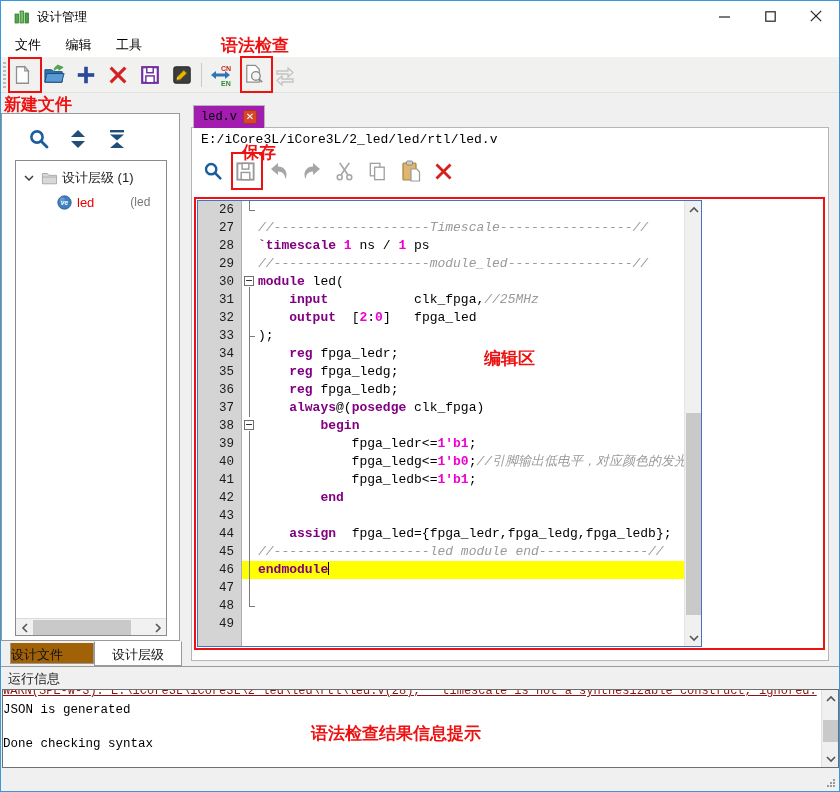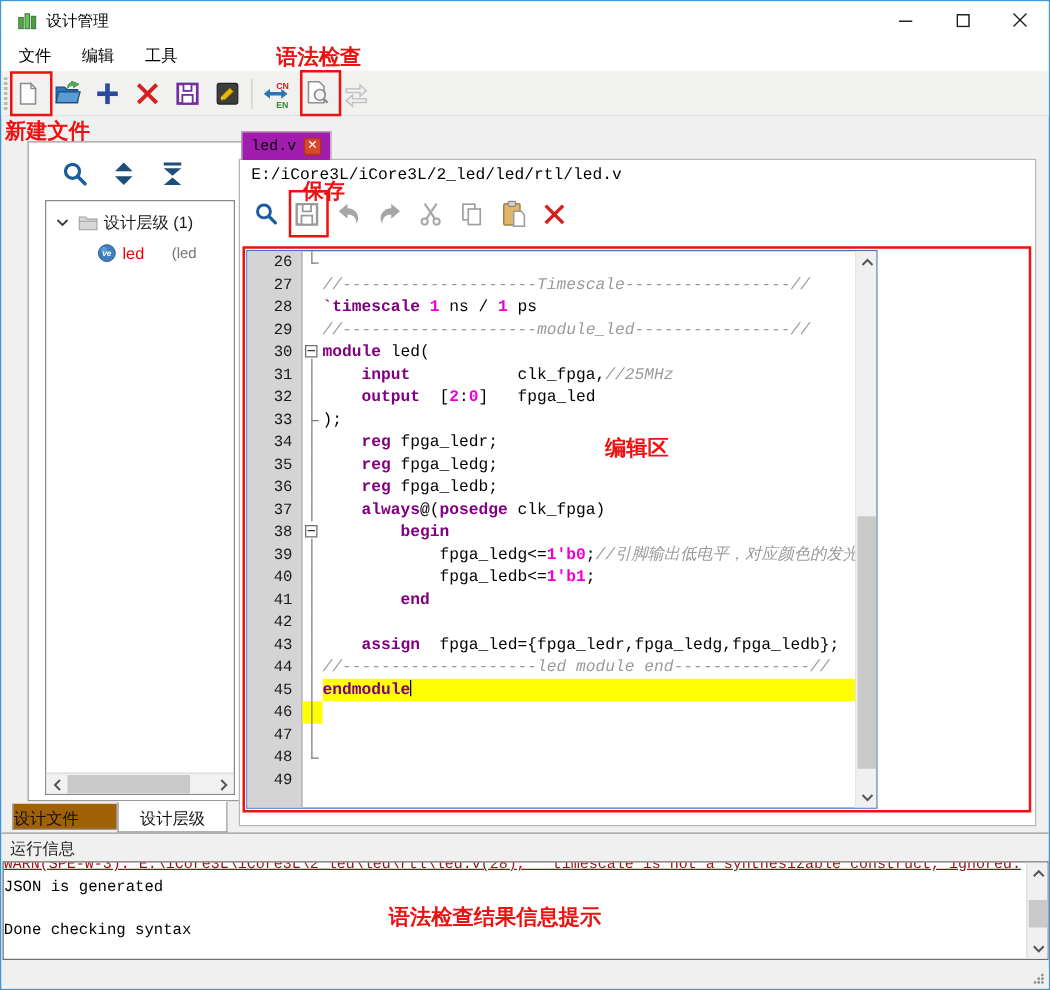--- a/index.html
+++ b/index.html
@@ -19,29 +19,29 @@
   .menubar{position:absolute;left:0;top:30px;width:100%;height:26px;background:#ffffff;}
   .menu-item{display:inline-block;padding:5px 10px 0 10px;font-size:13px;color:#000;}
   .menu-item:first-child{margin-left:4px;}
   
   .toolbar{position:absolute;left:0;top:56px;width:100%;height:36px;background:#f1f1ef;border-bottom:1px solid #e2e2e2;display:flex;align-items:center;}
   .grip-dots{width:6px;height:26px;margin-left:2px;background:
      repeating-linear-gradient(#b9b9b9 0 2px,transparent 2px 4px);width:3px;}
   .tbtn{width:32px;height:32px;display:flex;align-items:center;justify-content:center;}
   .tsep{width:1px;height:24px;background:#c9c9c9;margin:0 3px;}
   
-  .sidebar{position:absolute;left:21px;top:112px;width:179px;height:528px;background:#fff;border:1px solid #9a9a9a;}
+  .sidebar{position:absolute;left:0;top:112px;width:179px;height:528px;background:#fff;border:1px solid #9a9a9a;}
   .side-icons{position:absolute;left:22px;top:10px;display:flex;gap:9px;}
   .sbtn{width:30px;height:30px;display:flex;align-items:center;justify-content:center;}
   .treebox{position:absolute;left:13px;top:46px;width:152px;height:476px;border:1px solid #8a8a8a;background:#fff;overflow:hidden;}
   .tree-row1{position:absolute;left:0px;top:6px;height:22px;width:100%;display:flex;align-items:center;}
   .tree-row2{position:absolute;left:0px;top:30px;height:22px;width:100%;display:flex;align-items:center;}
   .tree-label{font-size:13px;color:#1a1a1a;margin-left:4px;white-space:nowrap;}
   .led-label{font-size:13px;font-weight:normal;color:#ee0000;margin-left:5px;}
-  .led-suffix{font-size:12px;color:#777;margin-left:22px;white-space:nowrap;}
+  .led-suffix{font-size:12px;color:#777;margin-left:36px;white-space:nowrap;}
   .hscroll{position:absolute;left:0;bottom:0;width:100%;height:17px;background:#f1f1f1;border-top:1px solid #dcdcdc;}
   .hs-btn{position:absolute;top:0;width:17px;height:17px;display:flex;align-items:center;justify-content:center;}
   .hs-thumb{position:absolute;left:17px;top:1px;width:98px;height:15px;background:#c9c9c9;}
   
   .side-tab-inactive{position:absolute;left:9px;top:642px;width:84px;height:21px;background:#a16207;border:1px solid #9a9a9a;border-top:none;
      font-size:13px;padding-top:3px;}
   .side-tab-active{position:absolute;left:93px;top:640px;width:88px;height:25px;background:#ffffff;border:1px solid #9a9a9a;border-top:1px solid #fff;
      font-size:13px;text-align:center;padding-top:4px;}
   
   .doc-tab{position:absolute;left:192px;top:104px;height:23px;background:#a21caf;border:1px solid #b6b6b6;border-bottom:none;
@@ -385,20 +385,21 @@
         <div class="cl"><span class="cmt">//--------------------module_led----------------//</span></div>
         <div class="cl"><span class="kw">module</span><span class="pl"> led(</span></div>
         <div class="cl"><span class="pl">    </span><span class="kw">input</span><span class="pl">           clk_fpga,</span><span class="cmt">//25MHz</span></div>
         <div class="cl"><span class="pl">    </span><span class="kw">output</span><span class="pl">  [</span><span class="num">2</span><span class="pl">:</span><span class="num">0</span><span class="pl">]   fpga_led</span></div>
         <div class="cl"><span class="pl">);</span></div>
         <div class="cl"><span class="pl">    </span><span class="kw">reg</span><span class="pl"> fpga_ledr;</span></div>
         <div class="cl"><span class="pl">    </span><span class="kw">reg</span><span class="pl"> fpga_ledg;</span></div>
         <div class="cl"><span class="pl">    </span><span class="kw">reg</span><span class="pl"> fpga_ledb;</span></div>
         <div class="cl"><span class="pl">    </span><span class="kw">always</span><span class="pl">@(</span><span class="kw">posedge</span><span class="pl"> clk_fpga)</span></div>
         <div class="cl"><span class="pl">        </span><span class="kw">begin</span></div>
+        <div class="cl"><span class="pl">            fpga_ledr&lt;=</span><span class="num">1'b1</span><span class="pl">;</span></div>
         <div class="cl"><span class="pl">            fpga_ledg&lt;=</span><span class="num">1'b0</span><span class="pl">;</span><span class="cmt">//引脚输出低电平，对应颜色的发光二极管点亮</span></div>
         <div class="cl"><span class="pl">            fpga_ledb&lt;=</span><span class="num">1'b1</span><span class="pl">;</span></div>
         <div class="cl"><span class="pl">        </span><span class="kw">end</span></div>
         <div class="cl"></div>
         <div class="cl"><span class="pl">    </span><span class="kw">assign</span><span class="pl">  fpga_led={fpga_ledr,fpga_ledg,fpga_ledb};</span></div>
         <div class="cl"><span class="cmt">//--------------------led module end--------------//</span></div>
         <div class="cl hl"><span class="kw">endmodule</span><span class="caret"></span></div>
         <div class="cl"></div>
         <div class="cl"></div>
         <div class="cl"></div>

